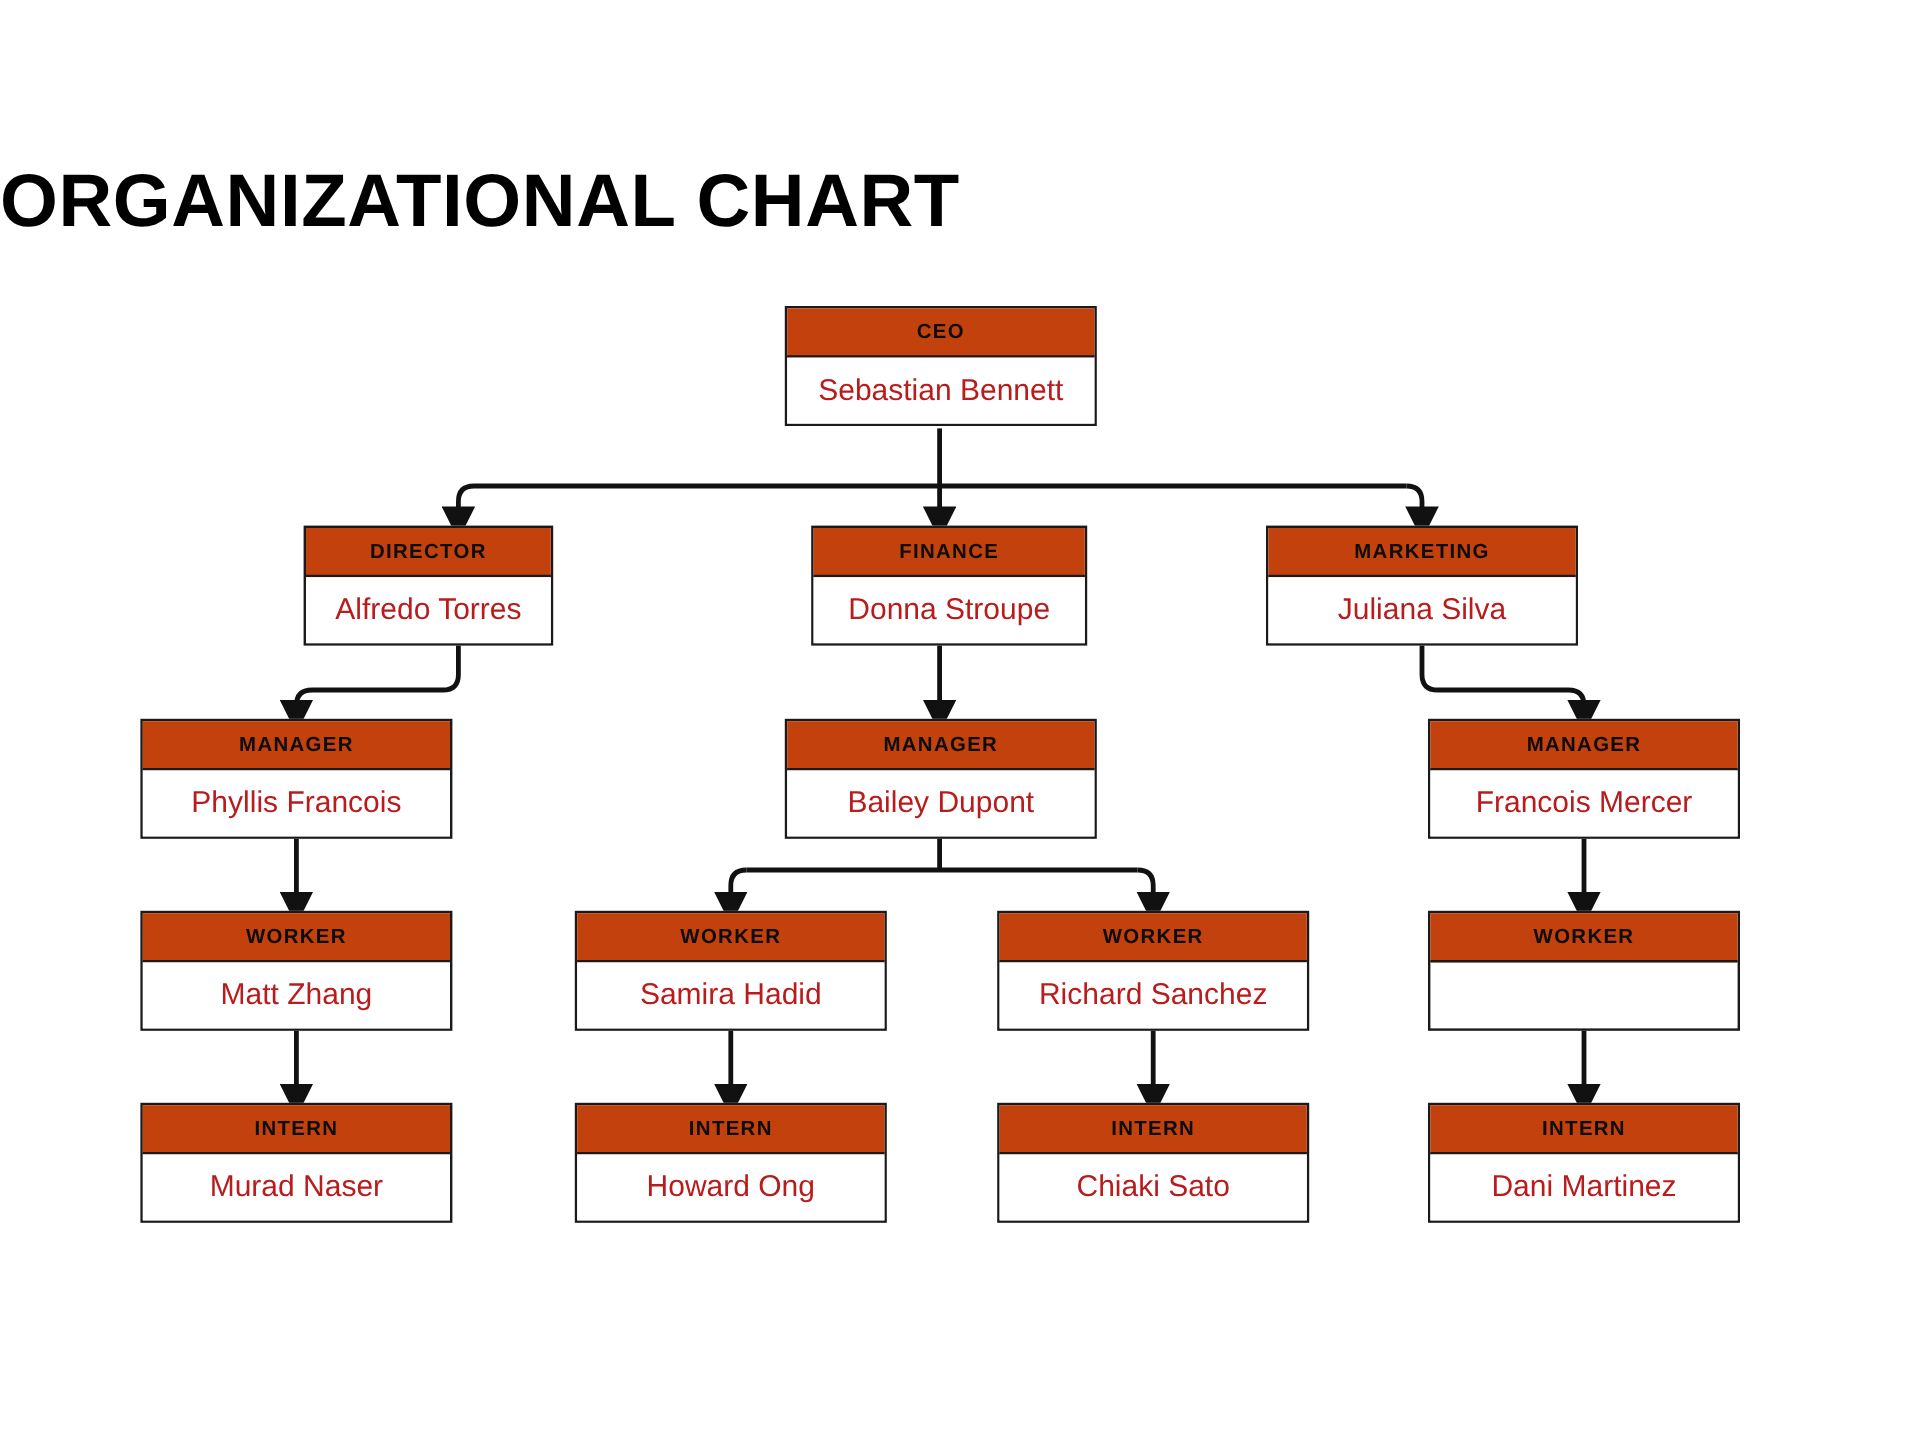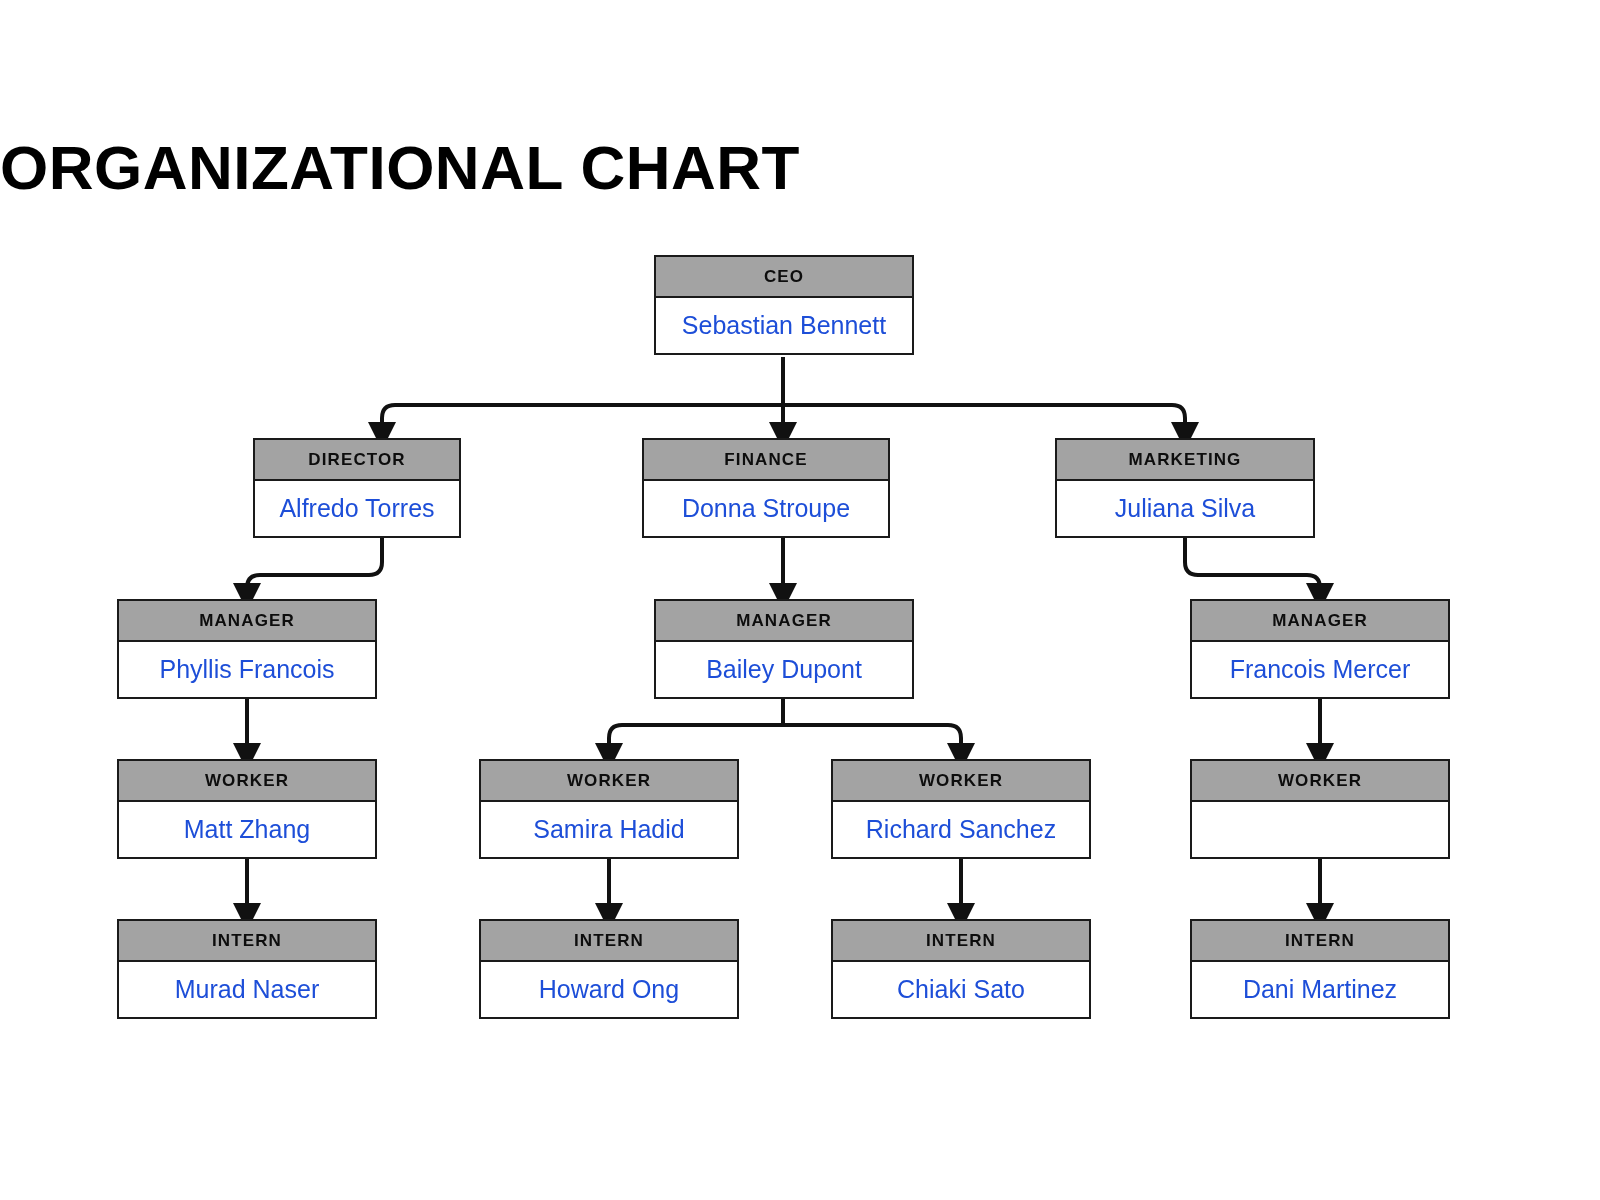--- a/index.html
+++ b/index.html
@@ -42,41 +42,41 @@
   .node {
     position: absolute;
     box-sizing: border-box;
     border: 2px solid #1a1a1a;
     background: #ffffff;
     display: flex;
     flex-direction: column;
   }
   .node-role {
     box-sizing: border-box;
-    background: #a3a3a3;
+    background: #c2410c;
     border-bottom: 2px solid #1a1a1a;
     height: 41px;
     line-height: 39px;
     text-align: center;
     font-size: 17px;
     font-weight: 700;
     letter-spacing: 1.1px;
     color: #0d0d0d;
     white-space: nowrap;
     overflow: hidden;
   }
   .node-name {
     flex: 1;
     display: flex;
     align-items: center;
     justify-content: center;
     text-align: right;
     font-size: 25px;
     font-weight: 400;
-    color: #1d4ed8;
+    color: #b91c1c;
     background: #ffffff;
     white-space: nowrap;
     overflow: hidden;
     padding: 0 6px;
     box-sizing: border-box;
   }
 </style>
 </head>
 <body>
 
@@ -127,21 +127,21 @@
   <div class="node" style="left:654px; top:255px; width:260px; height:100px;">
     <div class="node-role">CEO</div>
     <div class="node-name">Sebastian Bennett</div>
   </div>
 
   <div class="node" style="left:253px; top:438px; width:208px; height:100px;">
     <div class="node-role">DIRECTOR</div>
     <div class="node-name">Alfredo Torres</div>
   </div>
 
-  <div class="node" style="left:642px; top:438px; width:248px; height:100px;">
+  <div class="node" style="left:676px; top:438px; width:230px; height:100px;">
     <div class="node-role">FINANCE</div>
     <div class="node-name">Donna Stroupe</div>
   </div>
 
   <div class="node" style="left:1055px; top:438px; width:260px; height:100px;">
     <div class="node-role">MARKETING</div>
     <div class="node-name">Juliana Silva</div>
   </div>
 
   <div class="node" style="left:117px; top:599px; width:260px; height:100px;">

